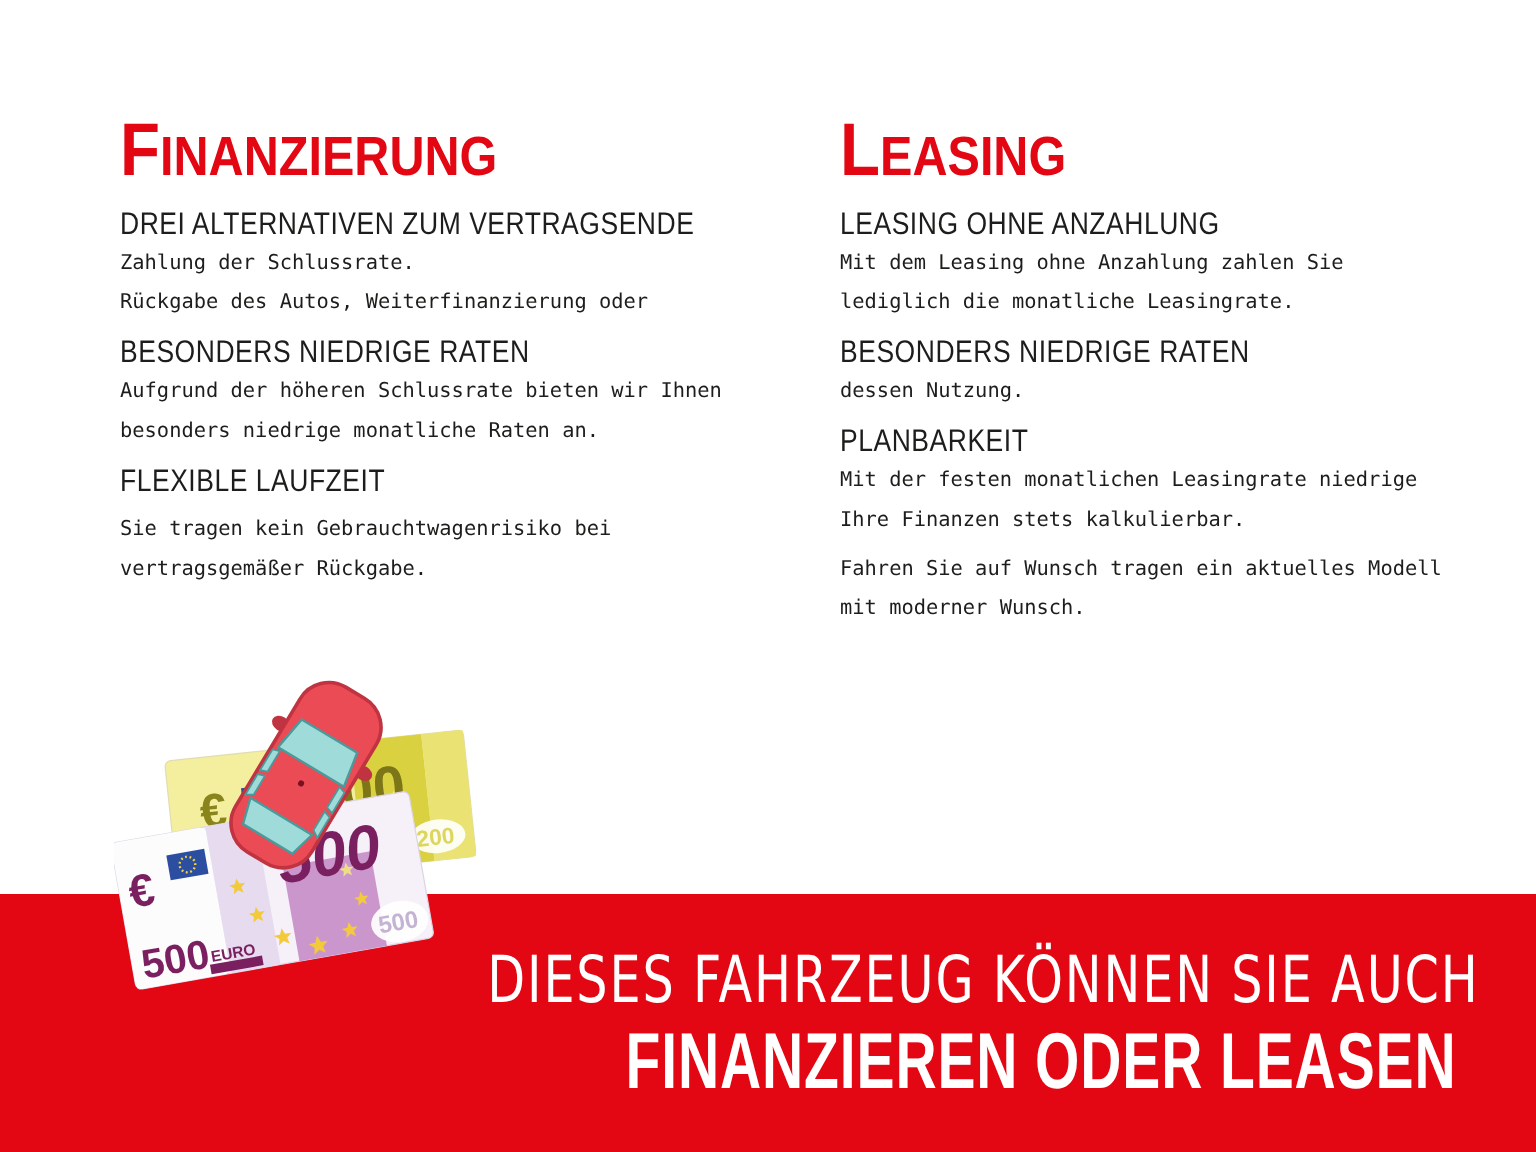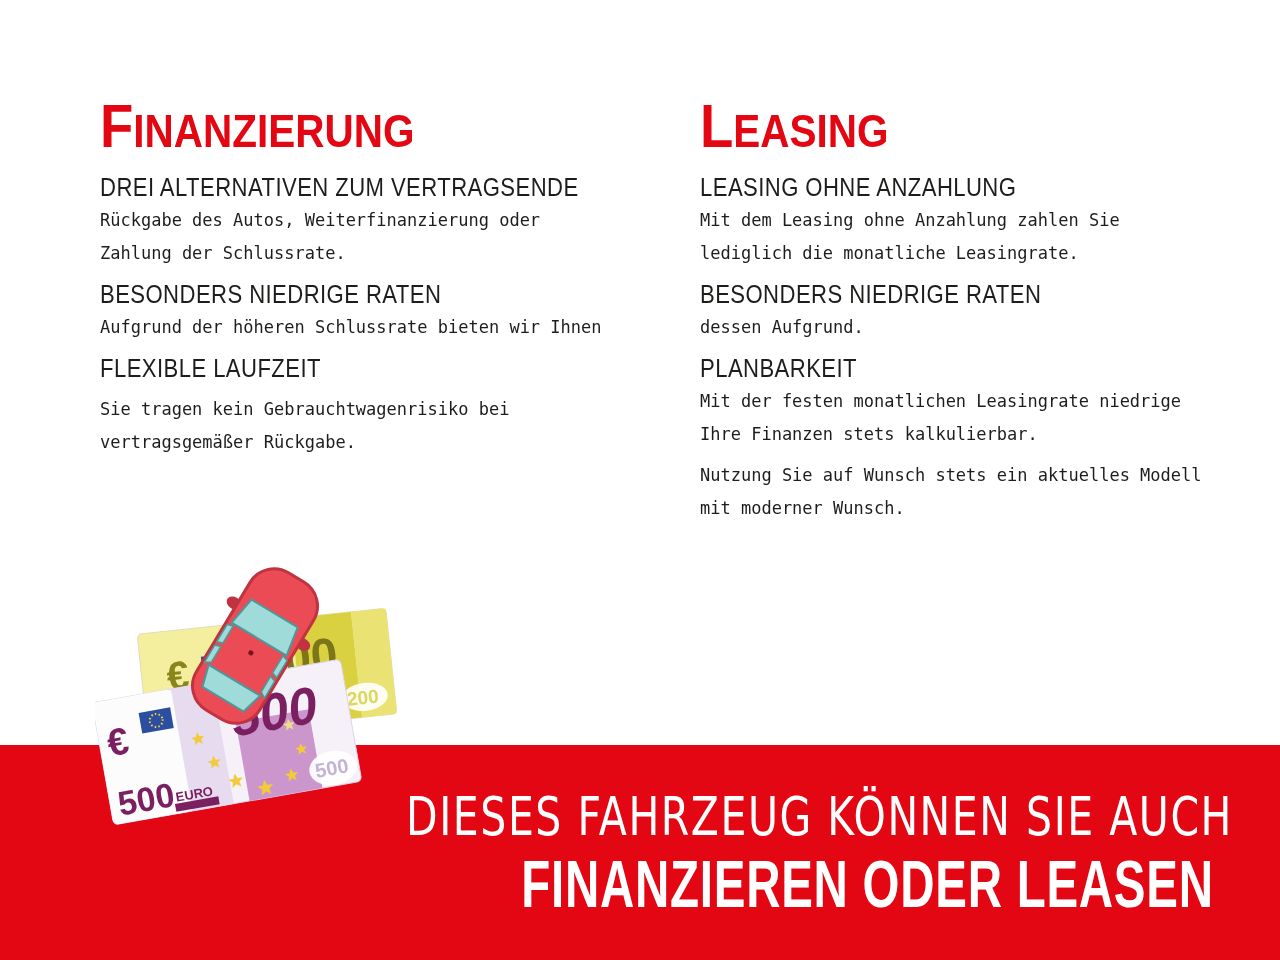--- a/index.html
+++ b/index.html
@@ -62,27 +62,28 @@
 </head>
 <body>
 
 <div class="cols">
 
   <div class="col col-left">
     <h1 class="display-title">FINANZIERUNG</h1>
 
     <div class="sec">
       <div class="sec-heading"><span>DREI ALTERNATIVEN ZUM VERTRAGSENDE</span></div>
+      <div class="sec-body">Zahlung der Schlussrate.</div>
       <div class="sec-body">Rückgabe des Autos, Weiterfinanzierung oder</div>
-      <div class="sec-body">Zahlung der Schlussrate.</div>
     </div>
 
     <div class="sec">
       <div class="sec-heading"><span>BESONDERS NIEDRIGE RATEN</span></div>
       <div class="sec-body">Aufgrund der höheren Schlussrate bieten wir Ihnen</div>
+      <div class="sec-body">besonders niedrige monatliche Raten an.</div>
     </div>
 
     <div class="sec">
       <div class="sec-heading"><span>FLEXIBLE LAUFZEIT</span></div>
     </div>
 
     <div class="sec">
       <div class="sec-body">Sie tragen kein Gebrauchtwagenrisiko bei</div>
       <div class="sec-body">vertragsgemäßer Rückgabe.</div>
     </div>
@@ -92,31 +93,31 @@
     <h1 class="display-title">LEASING</h1>
 
     <div class="sec">
       <div class="sec-heading"><span>LEASING OHNE ANZAHLUNG</span></div>
       <div class="sec-body">Mit dem Leasing ohne Anzahlung zahlen Sie</div>
       <div class="sec-body">lediglich die monatliche Leasingrate.</div>
     </div>
 
     <div class="sec">
       <div class="sec-heading"><span>BESONDERS NIEDRIGE RATEN</span></div>
-      <div class="sec-body">dessen Aufgrund.</div>
+      <div class="sec-body">dessen Nutzung.</div>
     </div>
 
     <div class="sec">
       <div class="sec-heading"><span>PLANBARKEIT</span></div>
       <div class="sec-body">Mit der festen monatlichen Leasingrate niedrige</div>
       <div class="sec-body">Ihre Finanzen stets kalkulierbar.</div>
     </div>
 
     <div class="sec">
-      <div class="sec-body">Nutzung Sie auf Wunsch stets ein aktuelles Modell</div>
+      <div class="sec-body">Fahren Sie auf Wunsch tragen ein aktuelles Modell</div>
       <div class="sec-body">mit moderner Wunsch.</div>
     </div>
   </div>
 </div>
 
 <div class="banner"></div>
 <div class="banner-line1">DIESES FAHRZEUG KÖNNEN SIE AUCH</div>
 <div class="banner-line2">FINANZIEREN ODER LEASEN</div>
 
 <svg class="illustration" width="310" height="272" viewBox="0 0 310 272">

